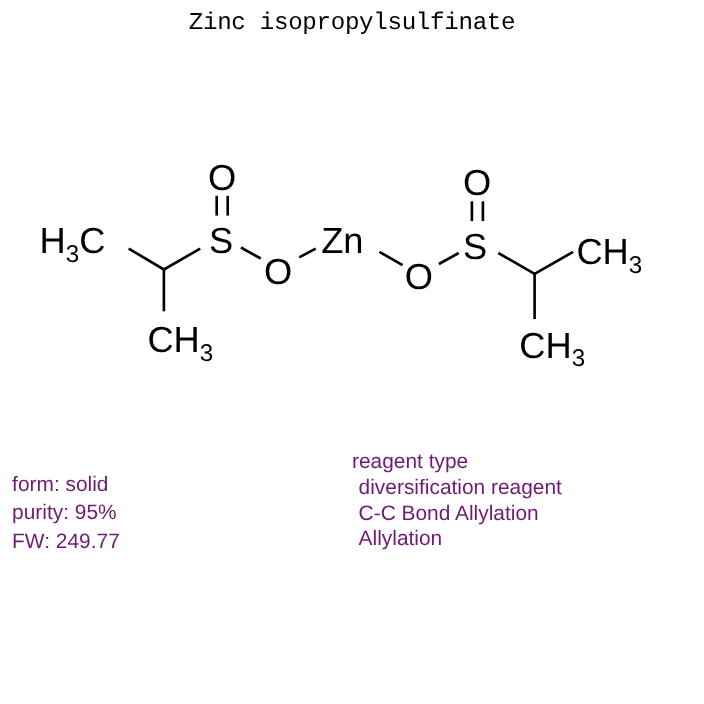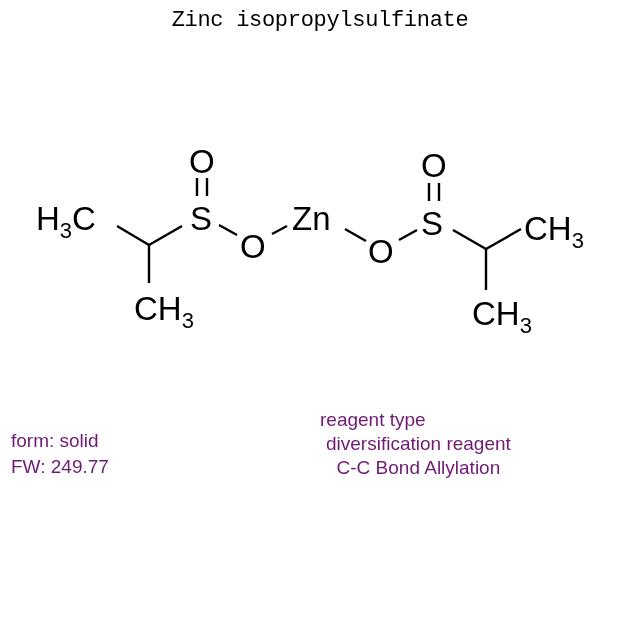--- a/index.html
+++ b/index.html
@@ -6,21 +6,21 @@
   body { width: 640px; height: 640px; position: relative; overflow: hidden; font-family: "Liberation Sans", sans-serif; color: #000; }
   .title { position: absolute; left: 0; top: 8px; width: 640px; text-align: center; font-family: Liberation Mono, monospace; font-size: 22px; letter-spacing: -0.3px; }
   svg.mol { position: absolute; left: 0; top: 0; }
   .atom { font-family: "Liberation Sans", sans-serif; font-size: 33px; fill: #000; }
   .sub { font-size: 22px; }
   .bond { stroke: #000; stroke-width: 2.4; fill: none; }
   .props { position: absolute; font-family: Liberation Sans, sans-serif; font-size: 19px; line-height: 24px; color: #701a75; }
   .props div { white-space: pre; }
   .left-props { left: 11px; top: 428px; line-height: 26px; }
   .right-props { left: 320px; top: 408px; }
-  .indent { padding-left: 6px; text-align: center; }
+  .indent { padding-left: 6px; }
   .tight { line-height: 20px; }
 </style>
 </head>
 <body>
 
 <div class="title">Zinc isopropylsulfinate</div>
 
 <svg class="mol" width="640" height="640" viewBox="0 0 640 640">
 
   <line class="bond" x1="117" y1="226" x2="149" y2="245"></line>
@@ -53,20 +53,22 @@
   <text class="atom" x="292" y="230">Zn</text>
   <text class="atom" x="368" y="263">O</text>
   <text class="atom" x="421" y="235">S</text>
   <text class="atom" x="421" y="177">O</text>
   <text class="atom" x="524" y="240"><tspan>CH</tspan><tspan class="sub" dy="8">3</tspan></text>
   <text class="atom" x="472" y="325"><tspan>CH</tspan><tspan class="sub" dy="8">3</tspan></text>
 </svg>
 
 <div class="props left-props">
   <div>form: solid</div>
+  <div>purity: 95%</div>
   <div>FW: 249.77</div>
 </div>
 
 <div class="props right-props">
   <div>reagent type</div>
   <div class="indent">diversification reagent</div>
   <div class="indent">C-C Bond Allylation</div>
+  <div class="indent tight">Allylation</div>
 </div>
 
 </body></html>

